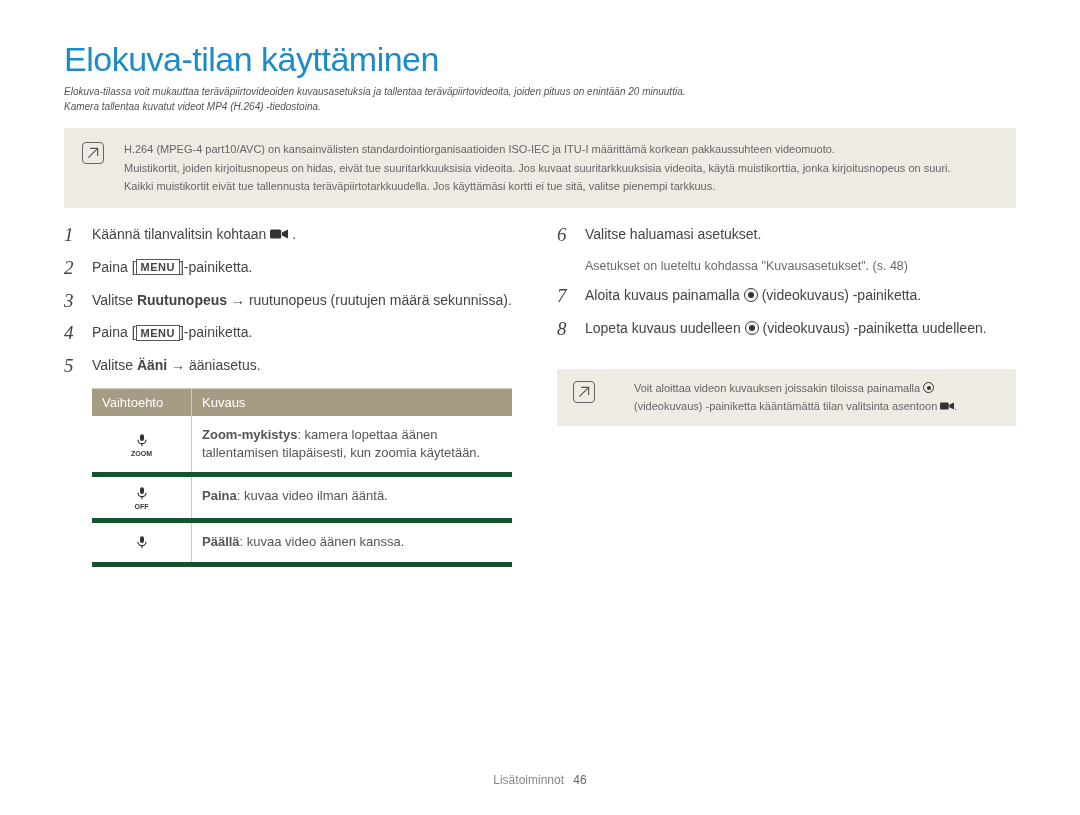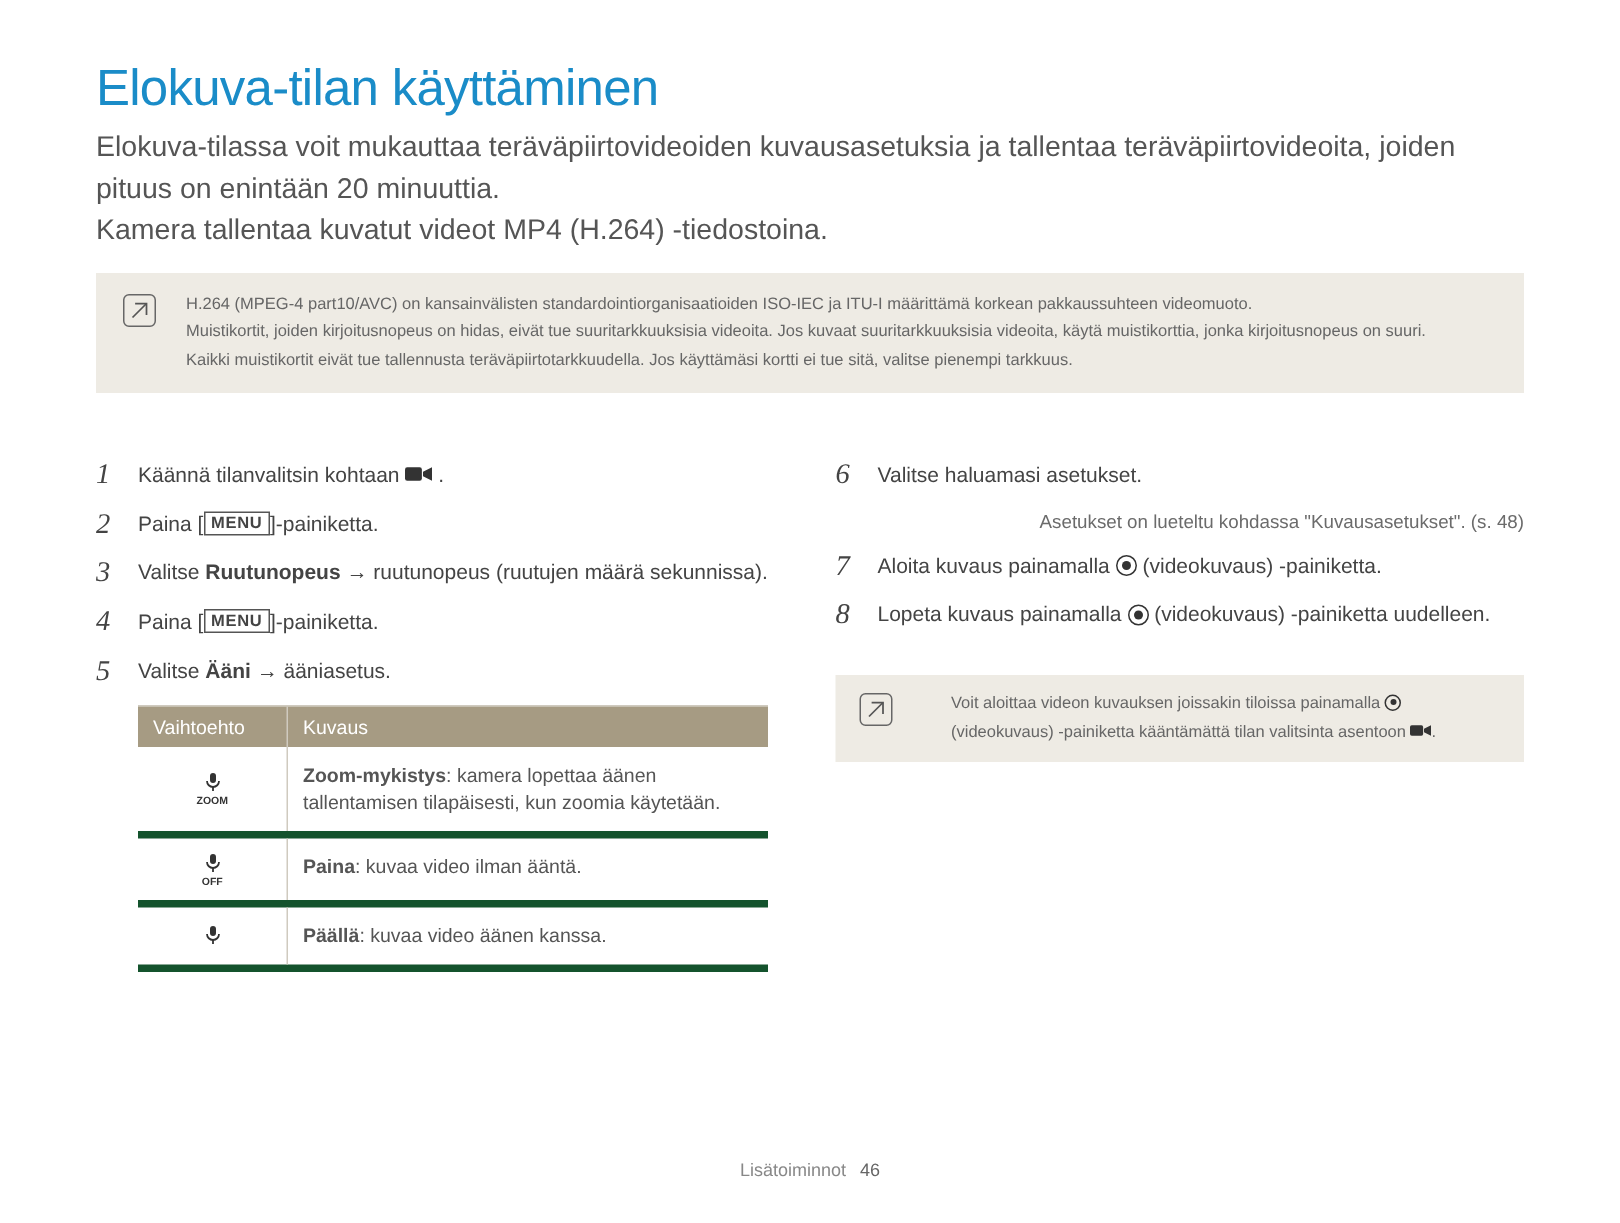--- a/index.html
+++ b/index.html
@@ -17,30 +17,31 @@
     padding: 40px 64px 0 64px;
   }
   h1 {
     font-size: 34px;
     font-weight: 300;
     color: #1a8cc8;
     margin: 0 0 6px 0;
     letter-spacing: -0.5px;
   }
   .intro {
-    font-size: 19px;
+    font-size: 10px;
     line-height: 1.45;
     color: #555;
     margin: 0 0 14px 0;
+    font-style: italic;
   }
   .notebox {
     display: flex;
     background: #eeebe4;
     padding: 12px 18px;
-    margin-bottom: 44px;
+    margin-bottom: 16px;
     gap: 20px;
   }
   .notebox.small { margin-bottom: 0; padding: 10px 16px; gap: 39px; }
   .note-icon {
     width: 22px; height: 22px; flex: 0 0 22px;
     border: 1px solid #666;
     border-radius: 4px;
     display: flex; align-items: center; justify-content: center;
     font-size: 14px; color: #555;
     background: #eeebe4;
@@ -69,21 +70,20 @@
     width: 18px;
     flex: 0 0 18px;
     font-family: Georgia, 'Times New Roman', serif;
   }
   .step-body { font-size: 14px; color: #444; line-height: 1.45; }
   .step-sub {
     margin: 0 0 10px 28px;
     font-size: 12.5px;
     color: #6b6b6b;
     line-height: 1.45;
-    text-align: right;
   }
   .bold { font-weight: bold; }
 
   .inline-icon {
     display: inline-flex;
     vertical-align: middle;
     position: relative;
     top: -1px;
   }
   .menu-box {
@@ -297,21 +297,21 @@
       <div class="step">
         <div class="step-num">7</div>
         <div class="step-body">
           <span>Aloita kuvaus painamalla </span><span class="rec-btn"></span><span> (videokuvaus) -painiketta.</span>
         </div>
       </div>
 
       <div class="step">
         <div class="step-num">8</div>
         <div class="step-body">
-          <span>Lopeta kuvaus painamalla </span><span class="rec-btn"></span><span> (videokuvaus) -painiketta uudelleen.</span>
+          <span>Lopeta kuvaus uudelleen </span><span class="rec-btn"></span><span> (videokuvaus) -painiketta uudelleen.</span>
         </div>
       </div>
 
       <div style="height:18px"></div>
 
       <div class="notebox small">
         <div class="note-icon">
           <svg viewBox="0 0 24 24" fill="none" stroke="#555" stroke-width="2">
             <path d="M4 20 L20 4"></path>
               <path d="M7 4 h13 v13"></path>

